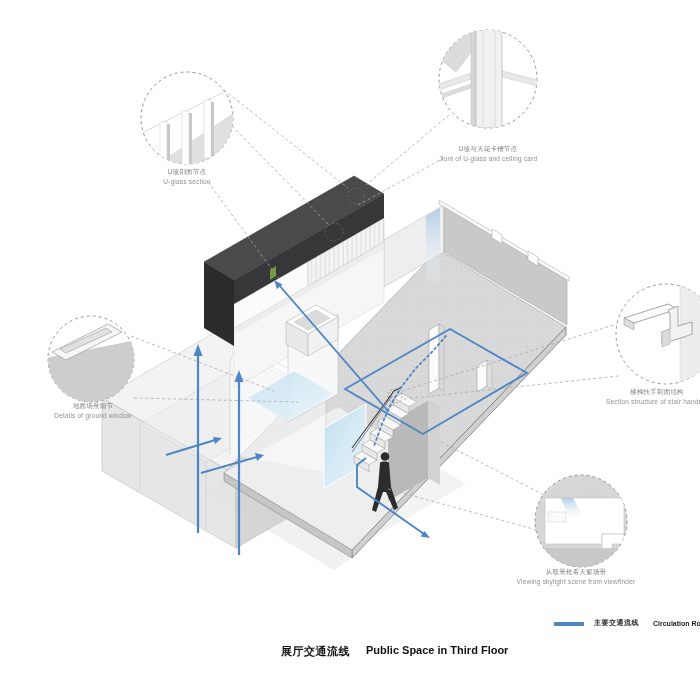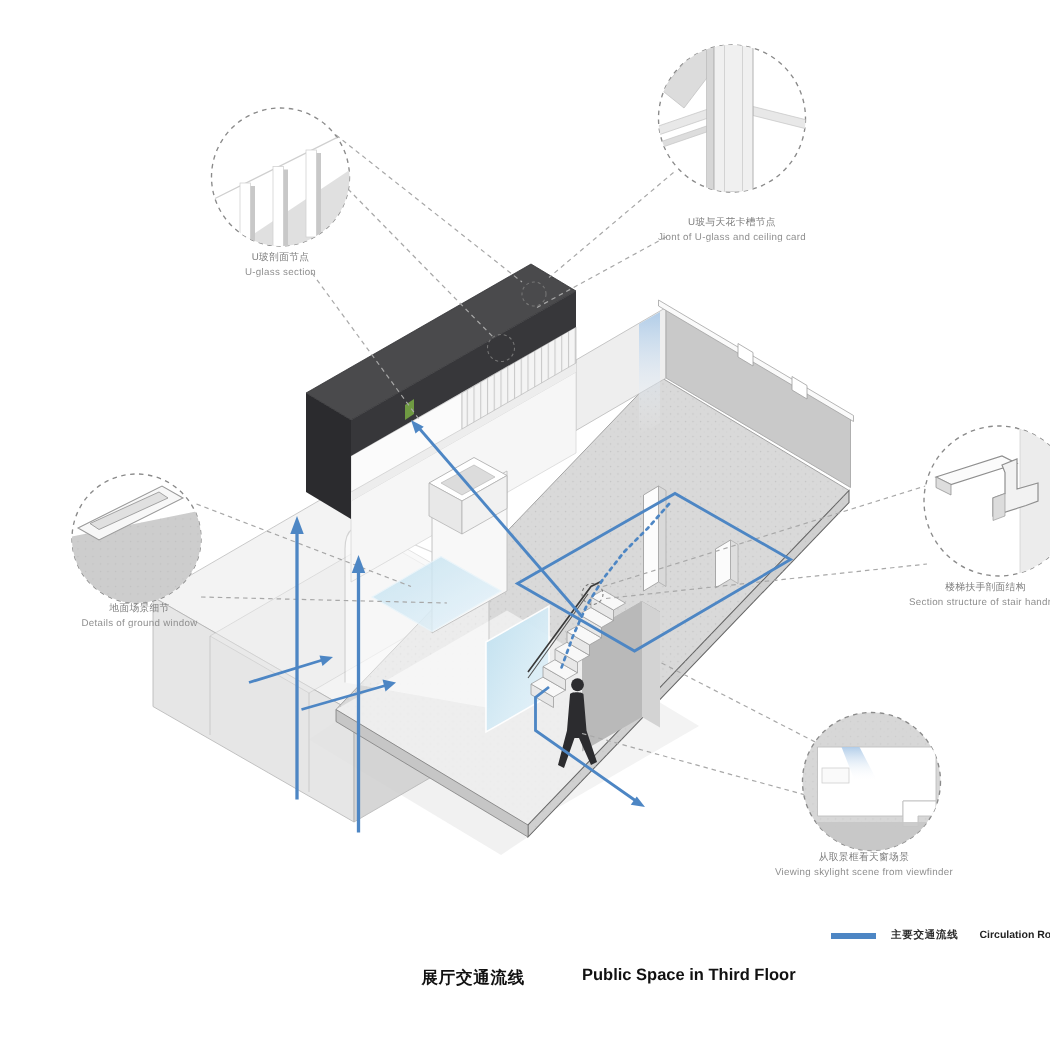--- a/index.html
+++ b/index.html
@@ -8,21 +8,21 @@
   #scene{position:absolute;left:0;top:0;width:700px;height:700px;}
   .lbl{position:absolute;transform:translateX(-50%);text-align:center;
        font-size:6.5px;line-height:1.5;color:#8a8a8a;white-space:nowrap;letter-spacing:.2px;}
   .lbl .zh{display:block;color:#7d7d7d;}
   .lbl .en{display:block;color:#8f8f8f;}
   #legend{position:absolute;left:518px;top:618px;display:flex;align-items:center;}
   #legend .bar{width:30px;height:4px;background:#4d86c4;margin-top:1px;}
   #legend .lz{font-size:7px;font-weight:600;color:#2b2b2b;margin-left:10px;letter-spacing:.5px;}
   #legend .le{font-size:7px;font-weight:700;color:#222;margin-left:14px;}
   .title-zh{position:absolute;left:245px;top:644px;font-size:11px;font-weight:bold;color:#111;letter-spacing:.5px;}
-  .title-en{position:absolute;left:352px;top:644px;font-size:11px;font-weight:bold;color:#111;}
+  .title-en{position:absolute;left:330px;top:644px;font-size:11px;font-weight:bold;color:#111;}
 </style>
 </head>
 <body>
 
 <div id="canvas">
 
 <svg id="scene" viewBox="0 0 700 700" xmlns="http://www.w3.org/2000/svg">
   <defs>
     <pattern id="dots" width="5" height="5" patternUnits="userSpaceOnUse">
       <circle cx="1" cy="1" r="0.5" fill="#bfbfbf"></circle>

